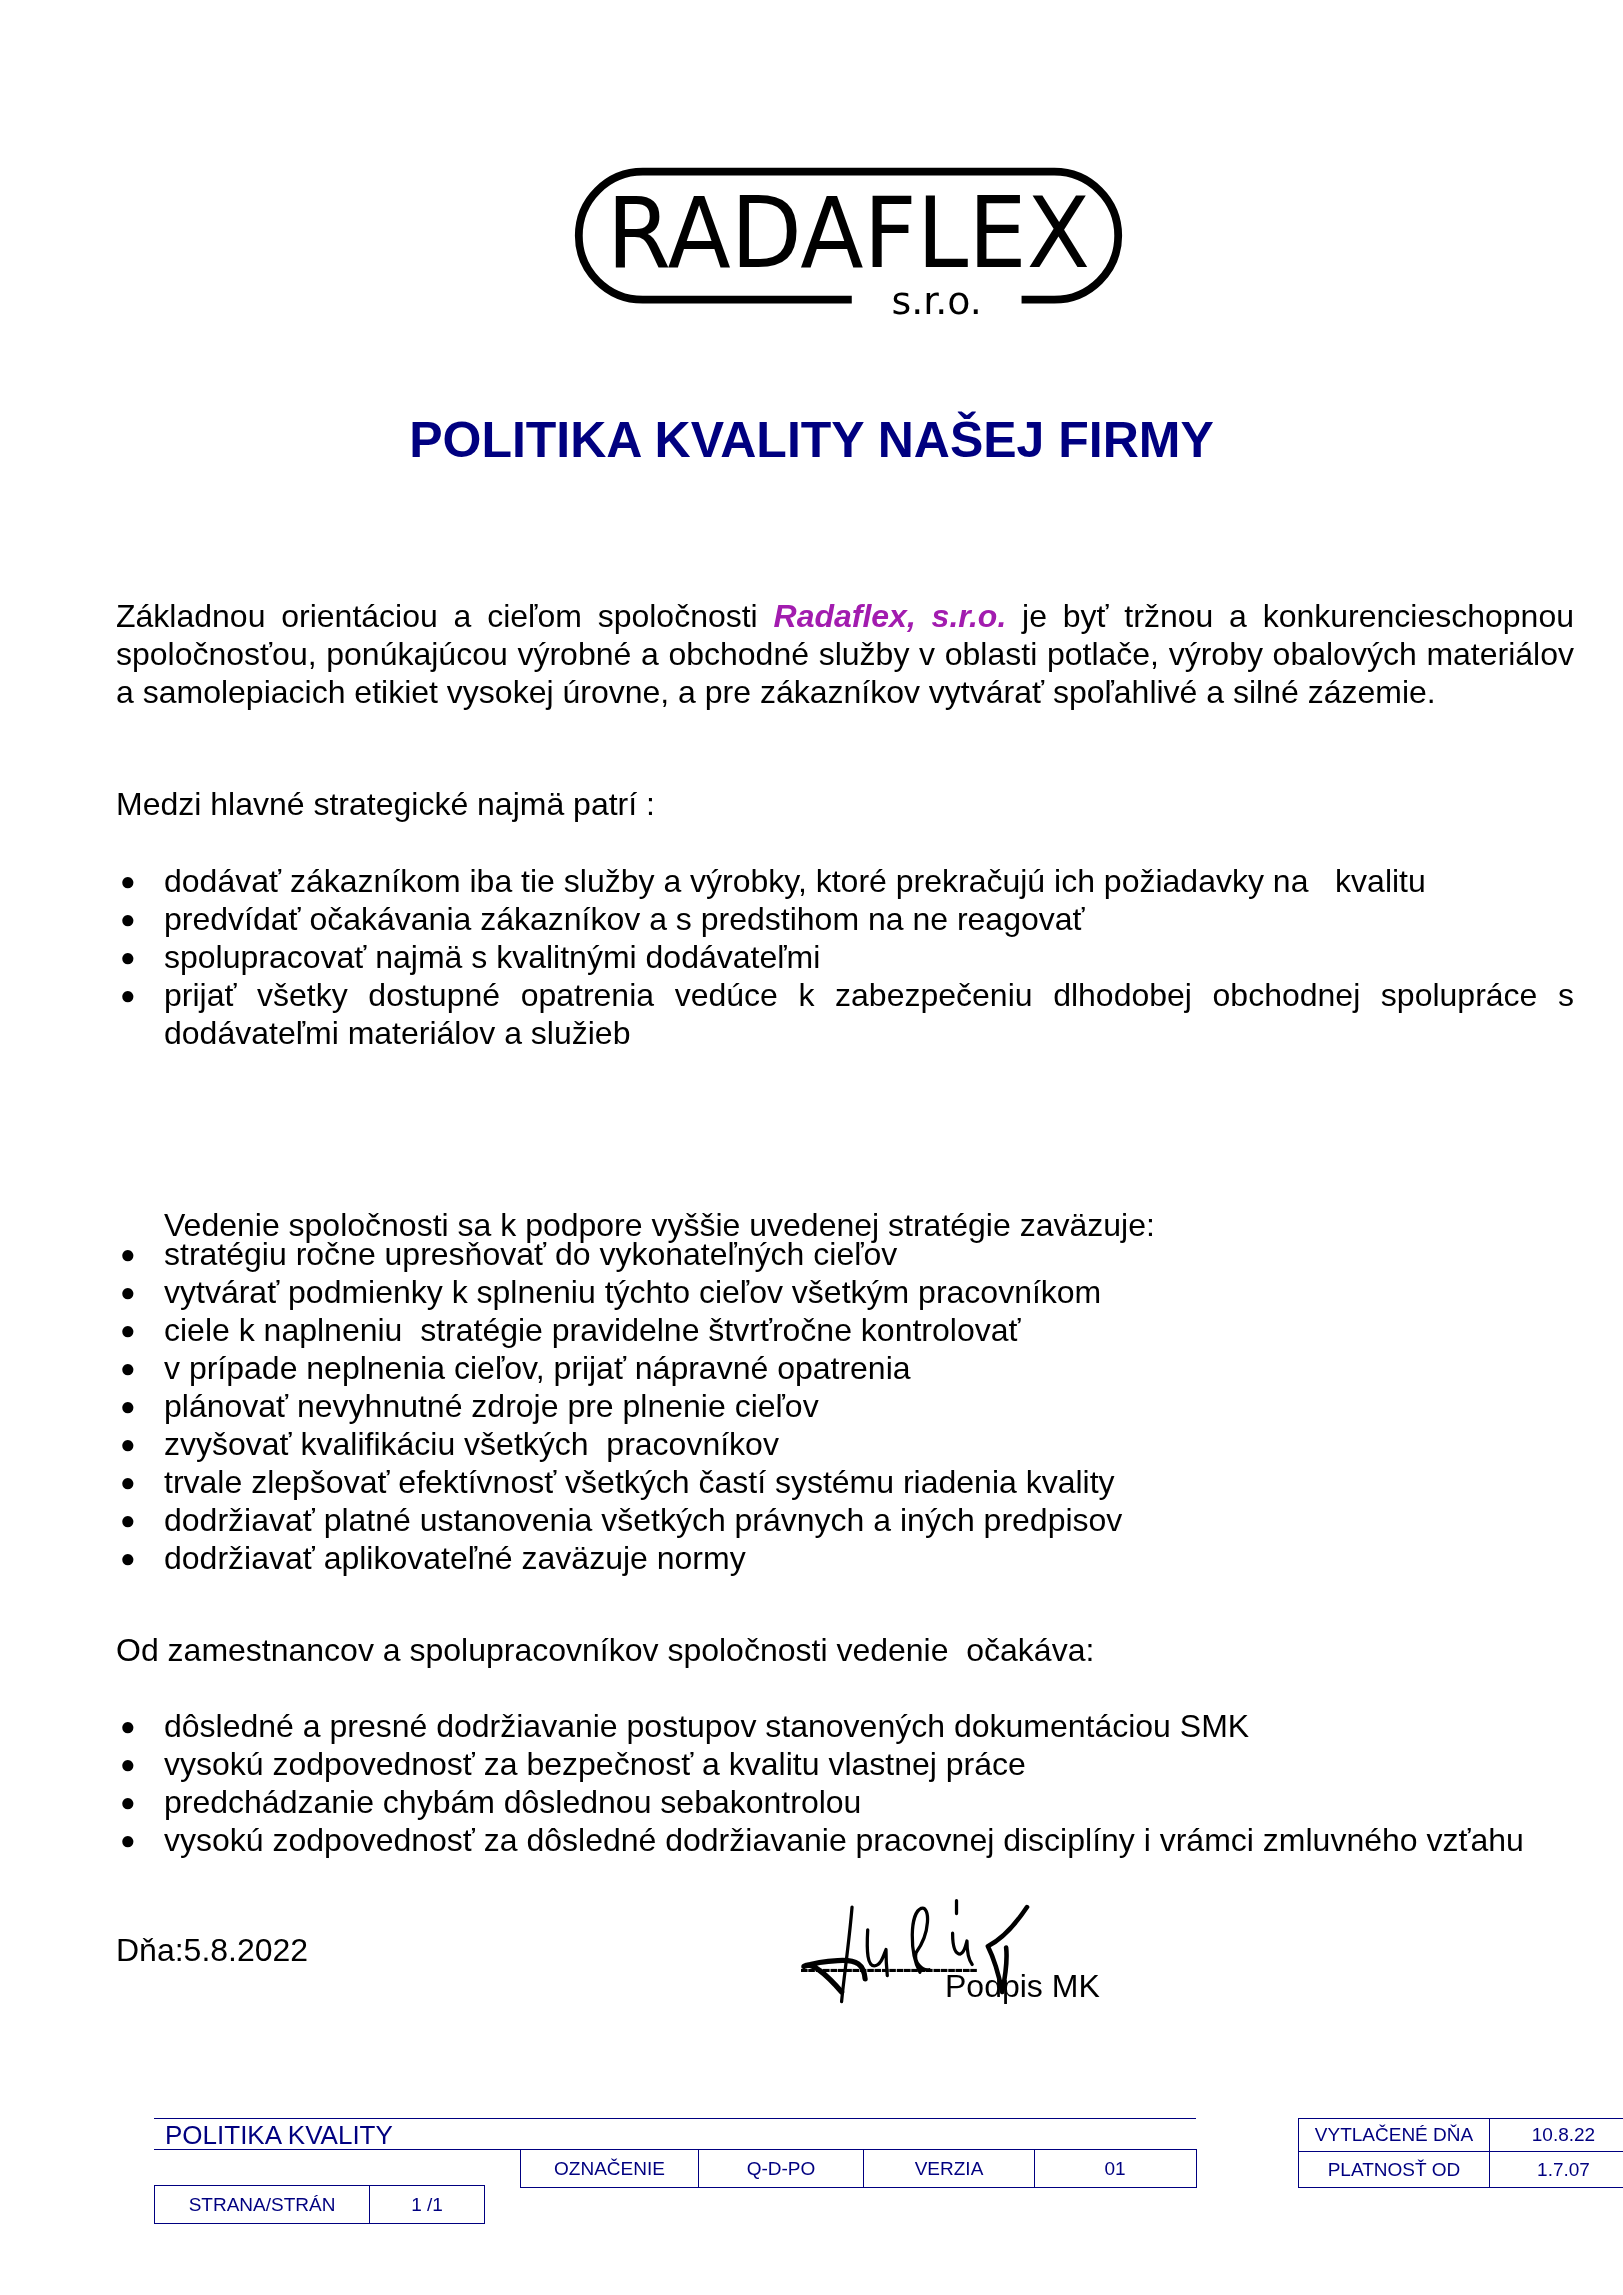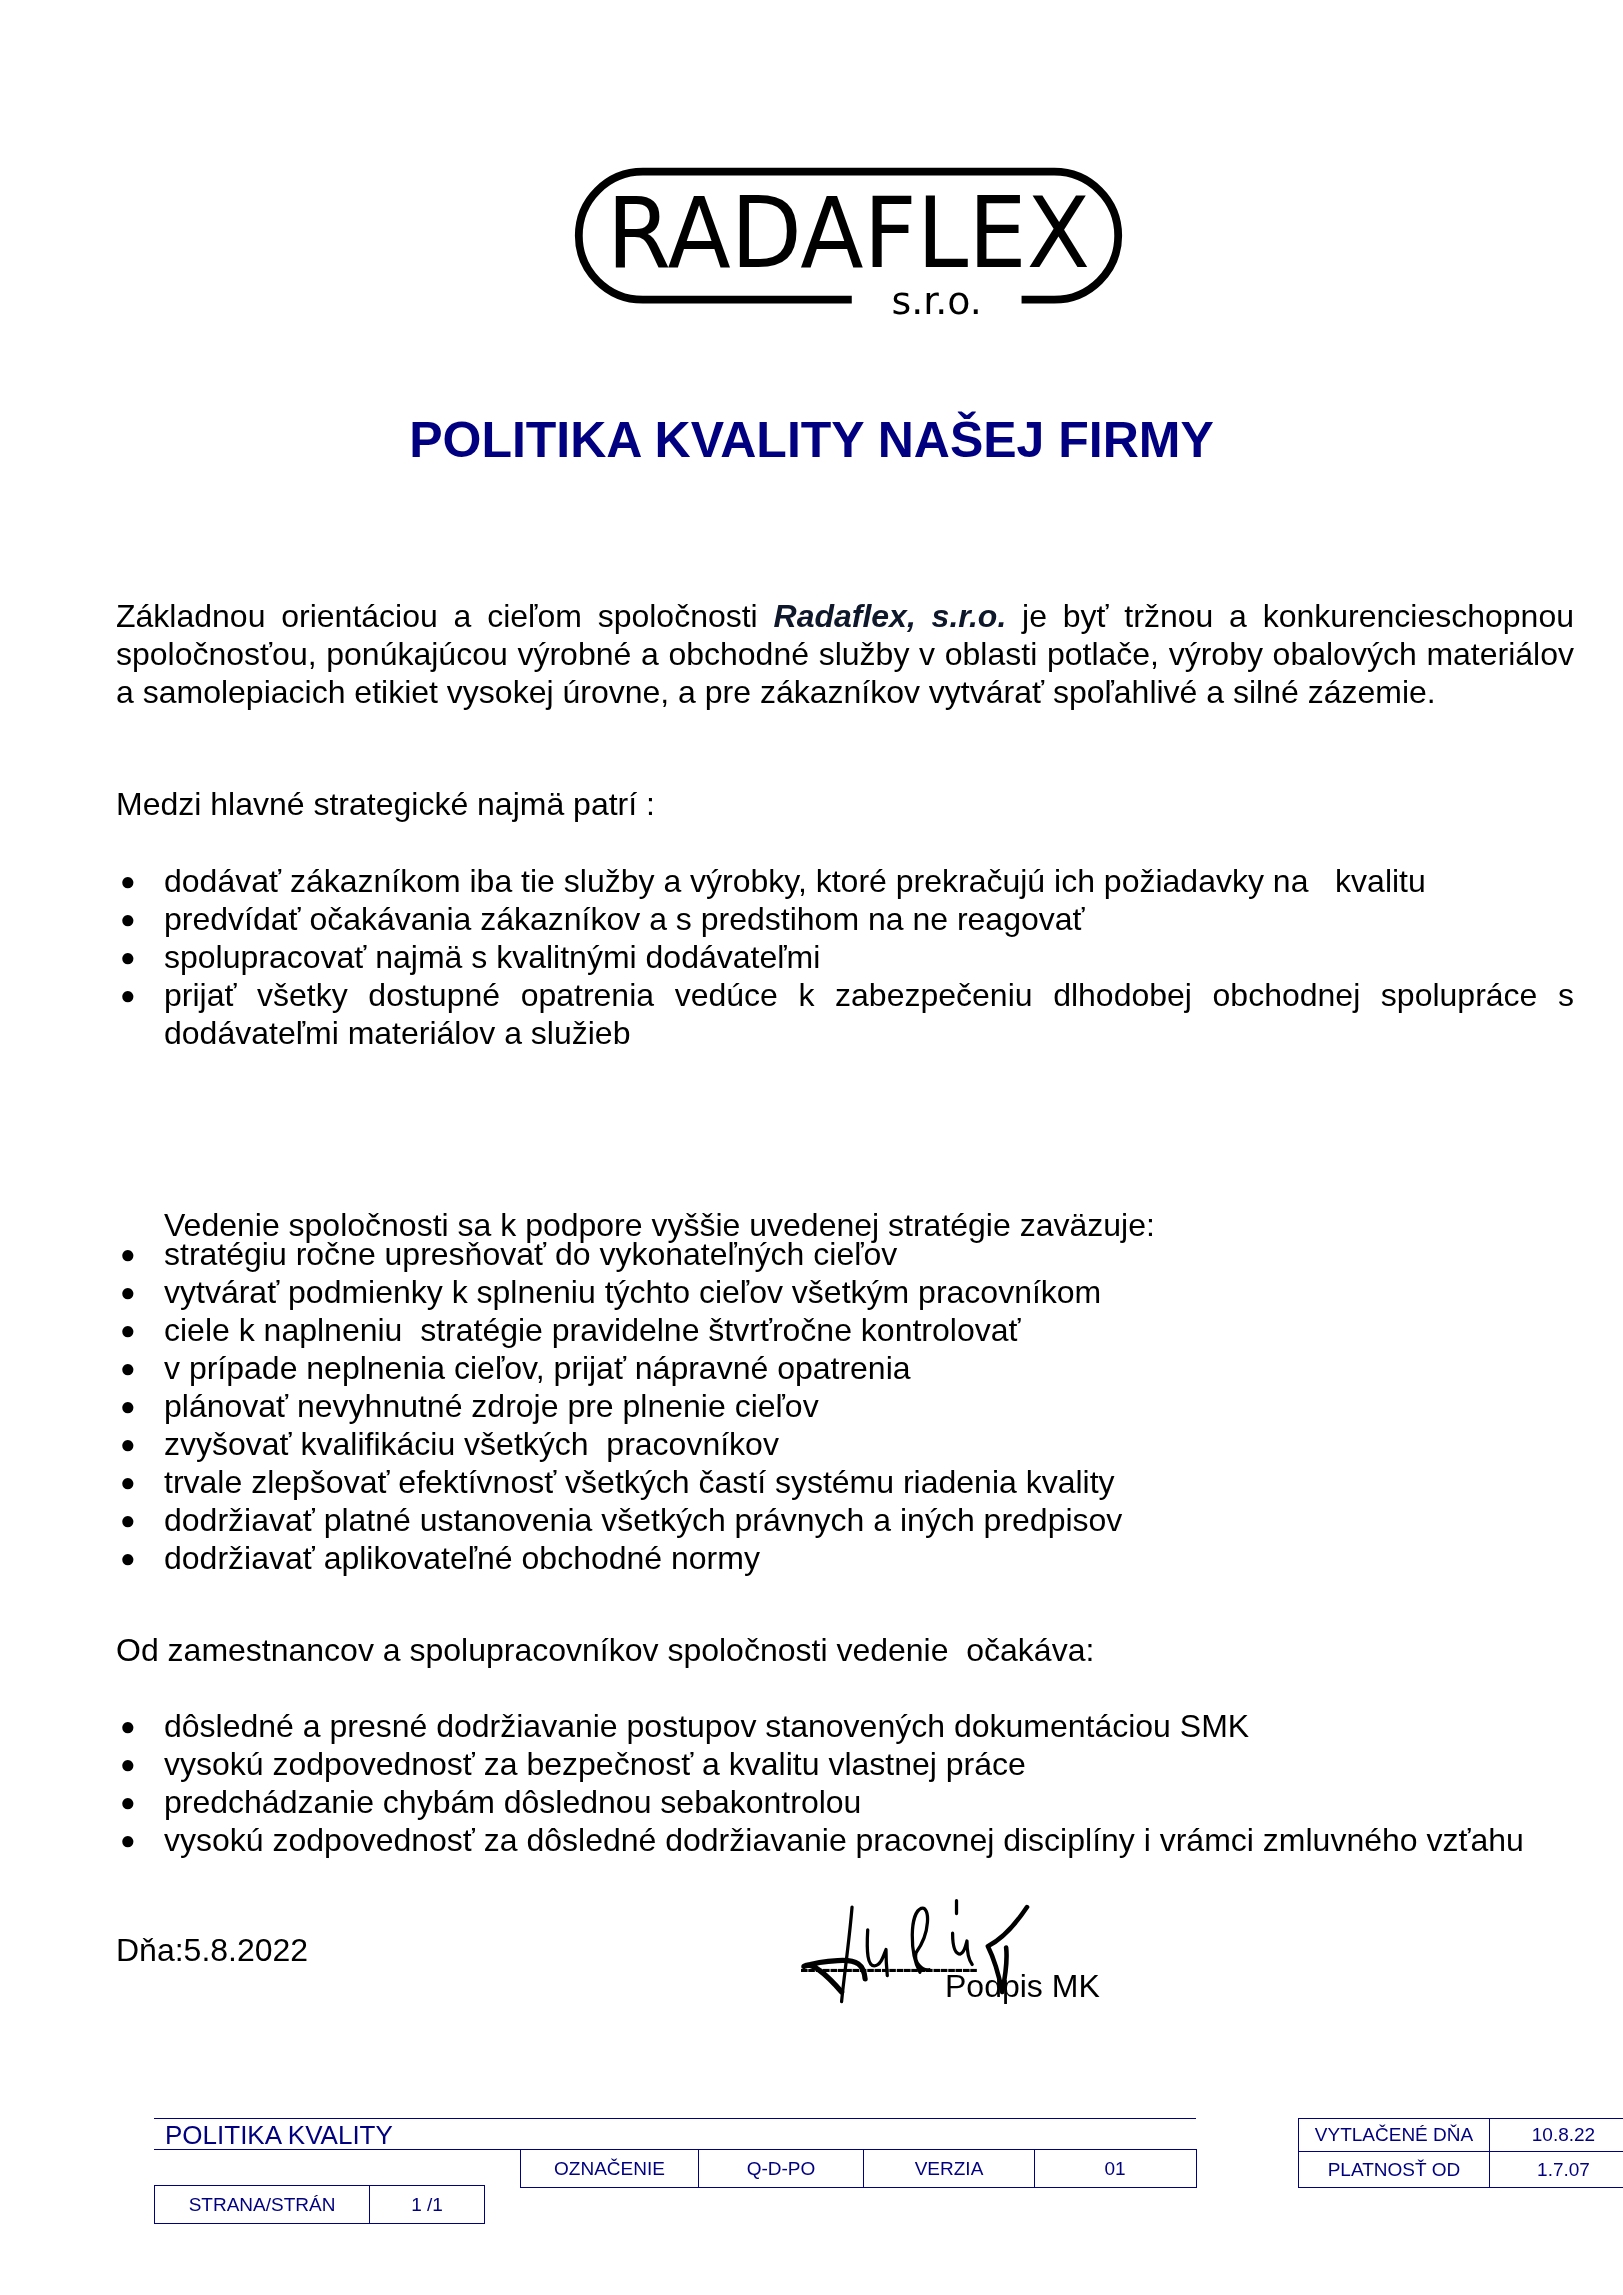--- a/index.html
+++ b/index.html
@@ -11,21 +11,21 @@
   #logo { left: 564px; top: 156px; width: 569px; height: 160px; }
   #logo svg { width: 100%; height: 100%; }
 
   
   #title { left: 0; width: 1623px; top: 411px; text-align: center;
            font-size: 50px; font-weight: bold; color: #000080; letter-spacing: 0px; }
 
   
   .para { position: absolute; left: 116px; width: 1458px; font-size: 32px;
           line-height: 38px; text-align: justify; }
-  .para .brand { color: #0f172a; font-weight: bold; font-style: italic; }
+  .para .brand { color: #a21caf; font-weight: bold; font-style: italic; }
   #p1 { top: 597px; }
   .heading { position: absolute; left: 116px; font-size: 32px; line-height: 38px; white-space: pre; }
   #h1 { top: 785px; }
   #h2 { top: 1206px; margin-left: 48px; }
   #h3 { top: 1631px; }
 
   ul.blist { position: absolute; left: 116px; width: 1458px; margin: 0; padding: 0; list-style: none;
              font-size: 32px; line-height: 38px; }
   ul.blist li { position: relative; padding-left: 48px; text-align: justify; white-space: pre-wrap; }
   ul.blist li .bullet { position: absolute; left: 3.9px; top: 0; font-size: 26px; }
@@ -70,21 +70,21 @@
 <div id="h2" class="heading">Vedenie spoločnosti sa k podpore vyššie uvedenej stratégie zaväzuje:</div>
 <ul id="list2" class="blist">
   <li><span class="bullet">●</span><span>stratégiu ročne upresňovať do vykonateľných cieľov</span></li>
   <li><span class="bullet">●</span><span>vytvárať podmienky k splneniu týchto cieľov všetkým pracovníkom</span></li>
   <li><span class="bullet">●</span><span>ciele k naplneniu  stratégie pravidelne štvrťročne kontrolovať</span></li>
   <li><span class="bullet">●</span><span>v prípade neplnenia cieľov, prijať nápravné opatrenia</span></li>
   <li><span class="bullet">●</span><span>plánovať nevyhnutné zdroje pre plnenie cieľov</span></li>
   <li><span class="bullet">●</span><span>zvyšovať kvalifikáciu všetkých  pracovníkov</span></li>
   <li><span class="bullet">●</span><span>trvale zlepšovať efektívnosť všetkých častí systému riadenia kvality</span></li>
   <li><span class="bullet">●</span><span>dodržiavať platné ustanovenia všetkých právnych a iných predpisov</span></li>
-  <li><span class="bullet">●</span><span>dodržiavať aplikovateľné obchodné normy</span></li>
+  <li><span class="bullet">●</span><span>dodržiavať aplikovateľné zaväzuje normy</span></li>
 </ul>
 
 <div id="h3" class="heading">Od zamestnancov a spolupracovníkov spoločnosti vedenie  očakáva:</div>
 <ul id="list3" class="blist">
   <li><span class="bullet">●</span><span>dôsledné a presné dodržiavanie postupov stanovených dokumentáciou SMK</span></li>
   <li><span class="bullet">●</span><span>vysokú zodpovednosť za bezpečnosť a kvalitu vlastnej práce</span></li>
   <li><span class="bullet">●</span><span>predchádzanie chybám dôslednou sebakontrolou</span></li>
   <li><span class="bullet">●</span><span>vysokú zodpovednosť za dôsledné dodržiavanie pracovnej disciplíny i vrámci zmluvného vzťahu</span></li>
 </ul>
 

